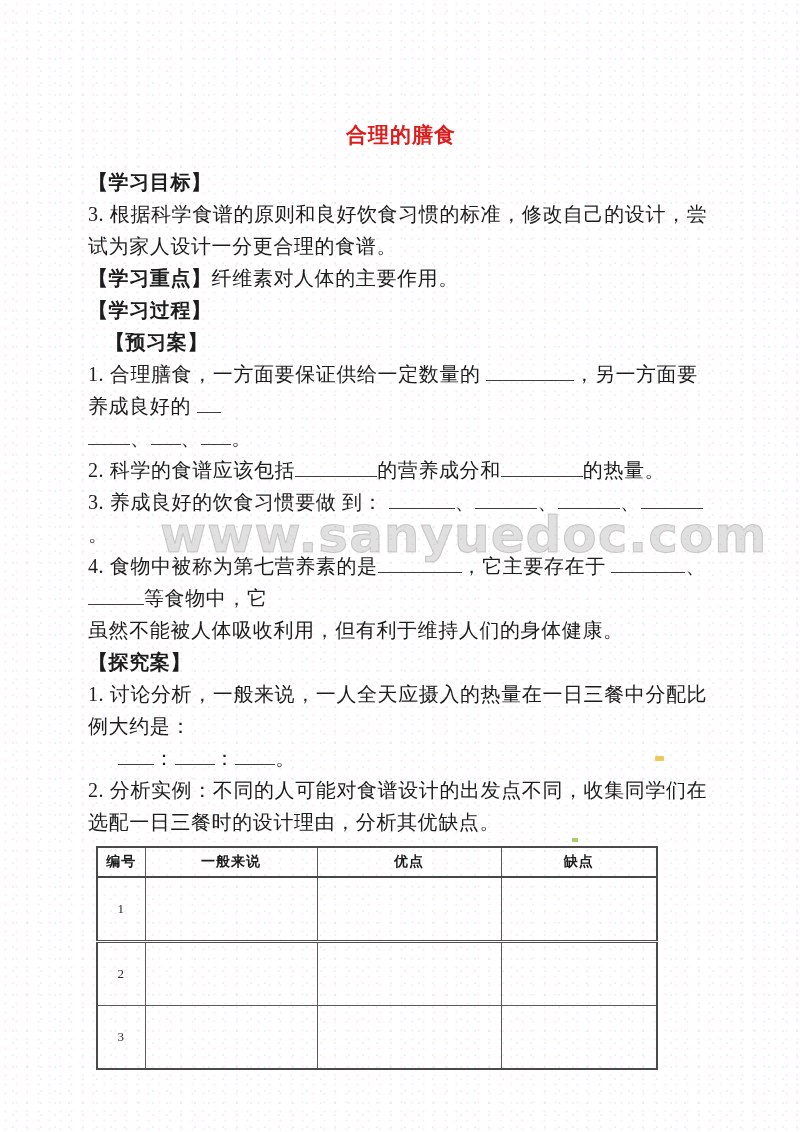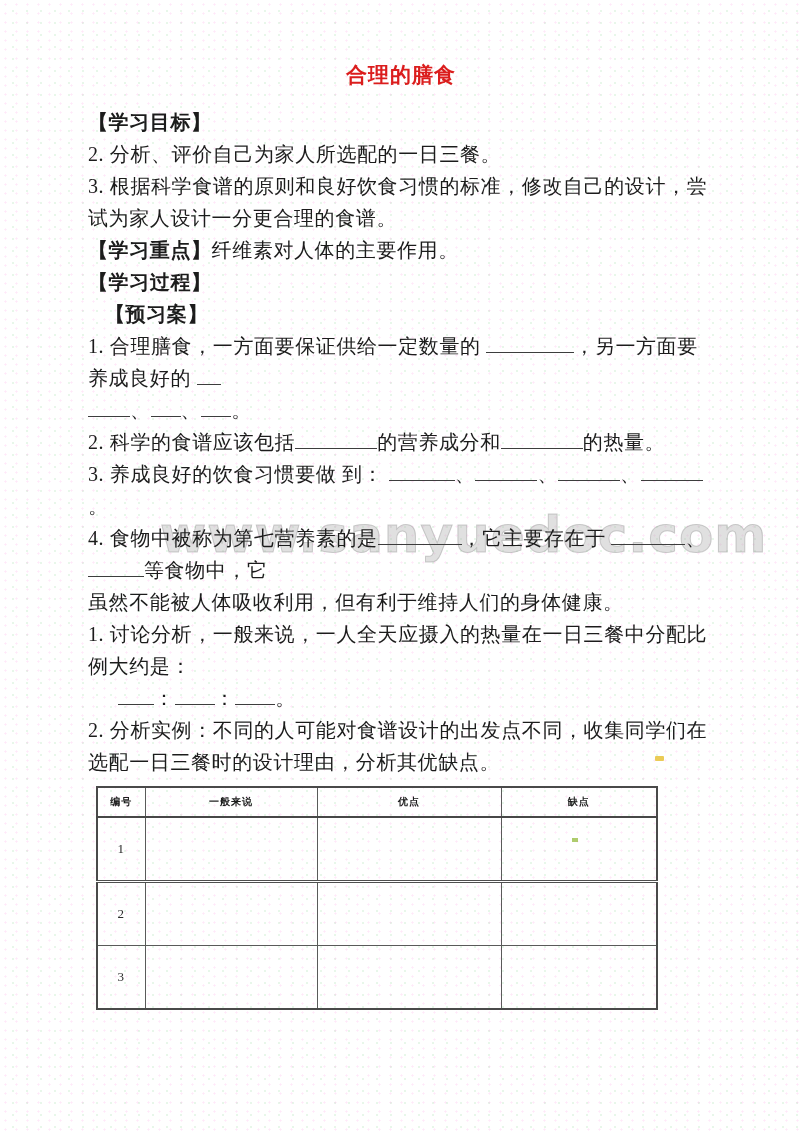--- a/index.html
+++ b/index.html
@@ -11,21 +11,21 @@
       radial-gradient(circle, rgba(140,215,150,0.20) 0.8px, transparent 1.4px);
     background-size:11px 9px, 14px 12px;
     background-position:0 0, 6px 5px;
     font-family:"Liberation Serif","DejaVu Serif",serif;
     color:#1c1c1c;
     position:relative;
     overflow:hidden;
   }
   .page {
     position:absolute; left:0; top:0; width:800px; height:1132px;
-    padding:60px 86px 0 88px; box-sizing:border-box; z-index:1;
+    padding:120px 86px 0 88px; box-sizing:border-box; z-index:1;
   }
   .title {
     margin:0 0 16px 0; text-align:center;
     color:#db1d1d; font-size:21px; font-weight:bold;
     line-height:30px; letter-spacing:1px;
   }
   p.line { margin:0; font-size:20px; line-height:32px; letter-spacing:0.6px; }
   .bold { font-weight:bold;margin-top:32px; }
   .indent { padding-left:17px; }
   .indent2 { padding-left:30px; }
@@ -41,21 +41,21 @@
     color:rgba(178,178,178,0.40);
     -webkit-text-stroke:1px rgba(150,150,150,0.45);
   }
   table.analysis {
     border-collapse:collapse; table-layout:fixed;
     width:560px; margin:8px 0 0 8px;
     border:2px solid #4a4a4a;
   }
   table.analysis th, table.analysis td {
     border:1px solid #5a5a5a; padding:0;
-    font-size:10px; letter-spacing:1px;
+    font-size:14px; letter-spacing:1px;
   }
   table.analysis thead tr { height:30px; border-bottom:2px solid #474747; }
   table.analysis thead th { font-weight:600; text-align:center; }
   table.analysis tbody tr { height:64px; }
   table.analysis tbody tr.dbl { border-bottom:3px double #4f4f4f; }
   table.analysis td.num { text-align:center; font-size:13px; color:#2a2a2a; }
   .artifact-yellow {
     position:absolute; left:655px; top:756px; width:9px; height:5px;
     background:#e8c23a; opacity:0.85; border-radius:1px; z-index:2;
   }
@@ -67,41 +67,41 @@
 </head>
 <body>
 
 <div class="watermark">www.sanyuedoc.com</div>
 
 <div class="page">
 
   <h1 class="title">合理的膳食</h1>
 
   <p class="line bold">【学习目标】</p>
-  <p class="line">2. 分析、评价自己为家人所选配的一日三餐。</p>
   <p class="line">3. 根据科学食谱的原则和良好饮食习惯的标准，修改自己的设计，尝试为家人设计一分更合理的食谱。</p>
 
   <p class="line"><span class="bold">【学习重点】</span><span>纤维素对人体的主要作用。</span></p>
 
 
   <p class="line bold">【学习过程】</p>
 
   <p class="line bold indent">【预习案】</p>
 
   <p class="line"><span>1. 合理膳食，一方面要保证供给一定数量的</span> <span class="bl" style="width:88px"></span><span>，另一方面要养成良好的</span> <span class="bl" style="width:24px"></span></p>
 
   <p class="line"><span class="bl" style="width:42px"></span><span>、</span><span class="bl" style="width:30px"></span><span>、</span><span class="bl" style="width:30px"></span><span>。</span></p>
 
   <p class="line"><span>2. 科学的食谱应该包括</span><span class="bl" style="width:82px"></span><span>的营养成分和</span><span class="bl" style="width:82px"></span><span>的热量。</span></p>
 
   <p class="line"><span>3. 养成良好的饮食习惯要做 到：</span> <span class="bl" style="width:66px"></span><span>、</span><span class="bl" style="width:62px"></span><span>、</span><span class="bl" style="width:62px"></span><span>、</span><span class="bl" style="width:62px"></span><span>。</span></p>
 
   <p class="line"><span>4. 食物中被称为第七营养素的是</span><span class="bl" style="width:84px"></span><span>，它主要存在于</span> <span class="bl" style="width:74px"></span><span>、</span><span class="bl" style="width:56px"></span><span>等食物中，它</span></p>
   <p class="line">虽然不能被人体吸收利用，但有利于维持人们的身体健康。</p>
 
+  <p class="line bold gap-top">【探究案】</p>
 
   <p class="line">1. 讨论分析，一般来说，一人全天应摄入的热量在一日三餐中分配比例大约是：</p>
 
   <p class="line indent2"><span class="bl" style="width:36px"></span><span>：</span><span class="bl" style="width:40px"></span><span>：</span><span class="bl" style="width:40px"></span><span>。</span></p>
 
   <p class="line">2. 分析实例：不同的人可能对食谱设计的出发点不同，收集同学们在选配一日三餐时的设计理由，分析其优缺点。</p>
 
   <table class="analysis">
     <colgroup>
       <col style="width:48px">

